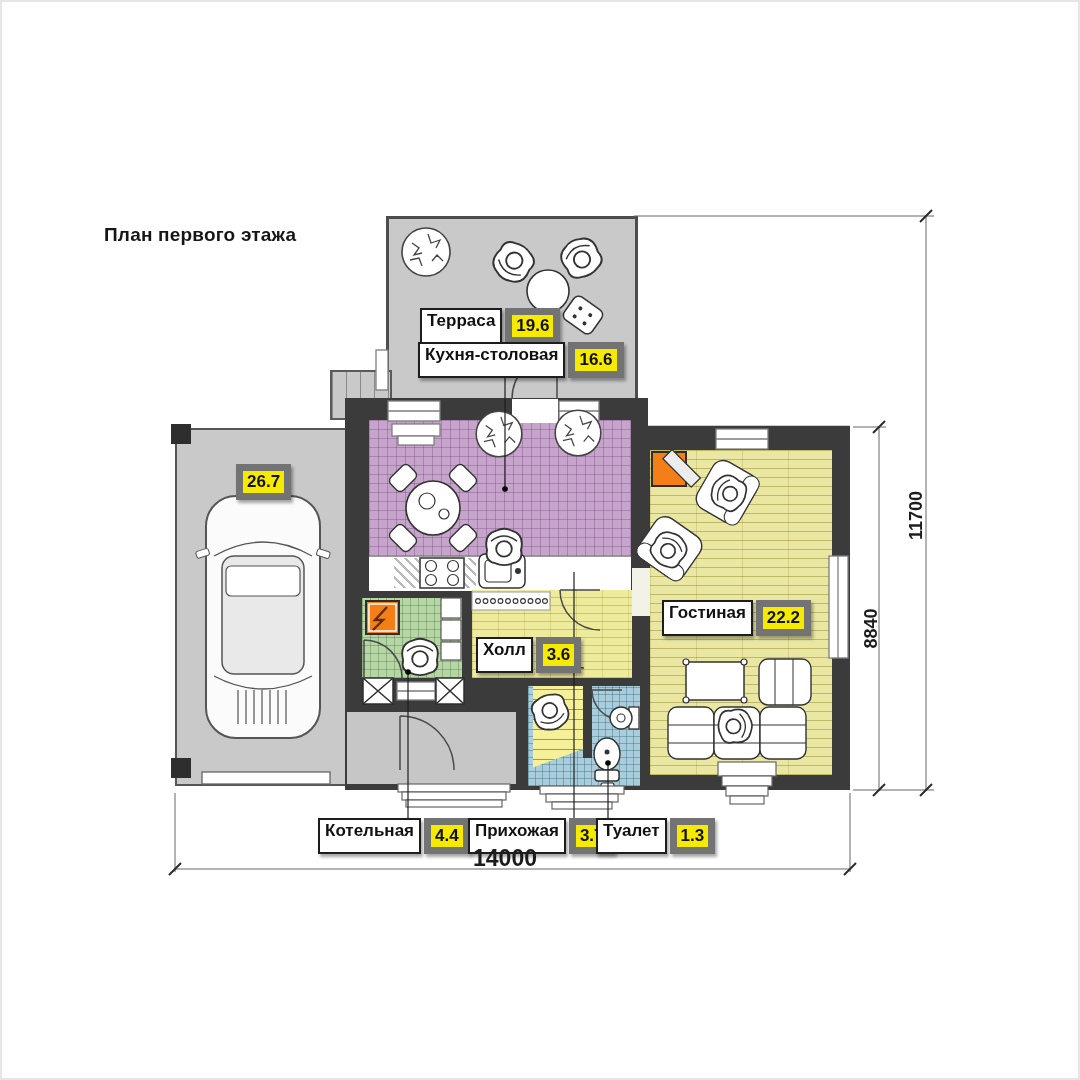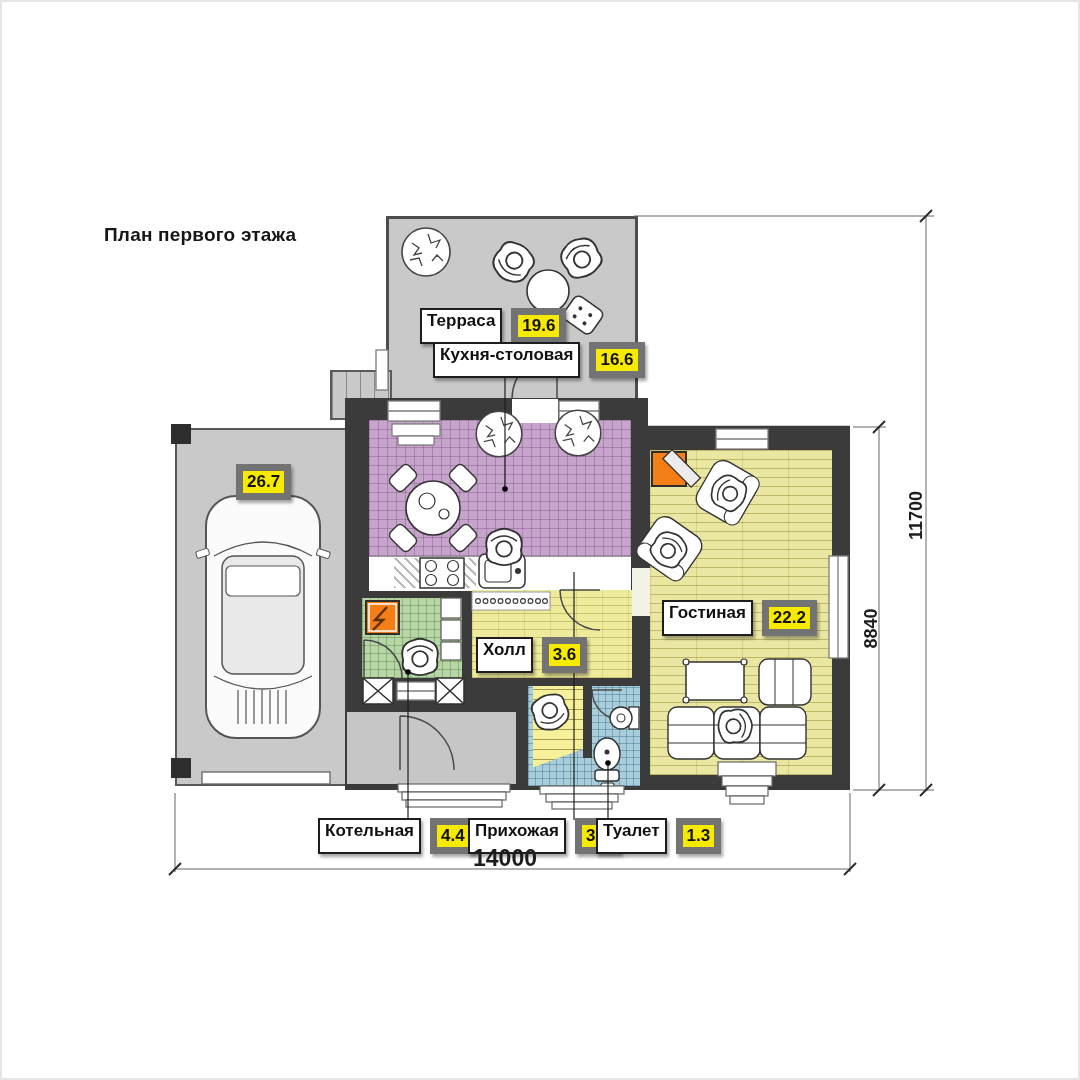--- a/index.html
+++ b/index.html
@@ -42,21 +42,21 @@
       background-image:repeating-linear-gradient(0deg,rgba(90,80,20,.55) 0 1.5px,transparent 1.5px 10px);
       clip-path:polygon(0 0,100% 0,100% 74%,0 97%);z-index:4;}
   #wc-wall{left:583px;top:686px;width:9px;height:72px;background:#3b3b3b;z-index:4;}
   
   #overlay{left:0;top:0;z-index:5;}
   
   #watermark{left:126px;top:486px;z-index:6;font-size:93px;font-weight:bold;letter-spacing:-2px;
       color:#fcfcfc;white-space:nowrap;
       text-shadow:4px 6px 6px rgba(75,75,75,.78),1px 2px 2px rgba(110,110,110,.85);}
   
-  .rlabel{display:inline-flex;gap:9px;z-index:7;align-items:stretch;}
+  .rlabel{display:inline-flex;gap:3px;z-index:7;align-items:stretch;}
   .rlabel .nm{background:#fff;border:2px solid #1d1d1d;padding:0 5px;font-size:17px;font-weight:bold;color:#111;
       line-height:22px;box-shadow:2px 3px 3px rgba(0,0,0,.35);white-space:nowrap;}
   .rlabel .vl{background:#f6ea00;border:7px solid #737373;padding:0 4px;font-size:17px;font-weight:bold;color:#111;
       line-height:22px;box-shadow:2px 3px 3px rgba(0,0,0,.35);white-space:nowrap;}
   .dim{z-index:7;font-size:20px;font-weight:bold;color:#1c1c1c;text-align:center;}
   #dim-w{left:440px;top:845px;width:130px;font-size:23px;}
   #dim-h1{left:838px;top:618px;width:66px;transform:rotate(-90deg);font-size:18px;}
   #dim-h2{left:878px;top:505px;width:76px;transform:rotate(-90deg);font-size:18px;}
 </style>
 </head>
@@ -319,21 +319,21 @@
       <path d="M920,222 L932,210"></path>
         <path d="M920,796 L932,784"></path>
     </g>
   </svg>
 
 
   <div class="abs rlabel" style="left:420px;top:308px;">
     <span class="nm">Терраса</span>
     <span class="vl">19.6</span>
   </div>
-  <div class="abs rlabel" style="left:433px;top:342px;">
+  <div class="abs rlabel" style="left:418px;top:342px;">
     <span class="nm">Кухня-столовая</span>
     <span class="vl">16.6</span>
   </div>
   <div class="abs rlabel" style="left:236px;top:464px;text-align:right;">
     <span class="vl">26.7</span>
   </div>
   <div class="abs rlabel" style="left:662px;top:600px;">
     <span class="nm">Гостиная</span>
     <span class="vl">22.2</span>
   </div>

